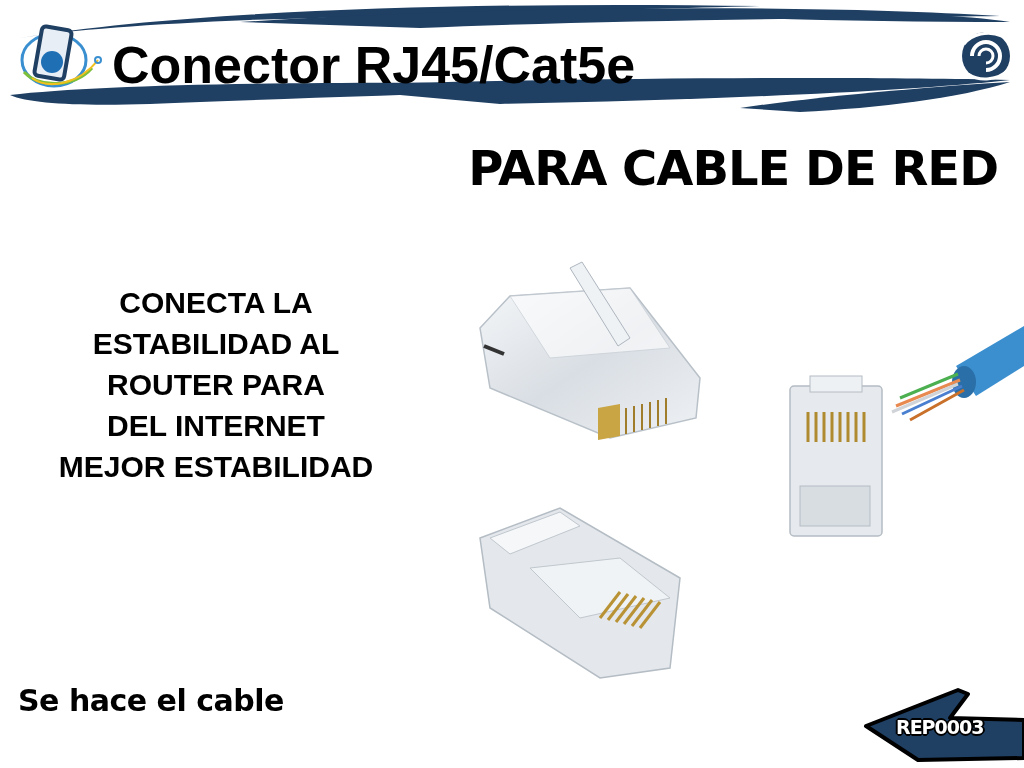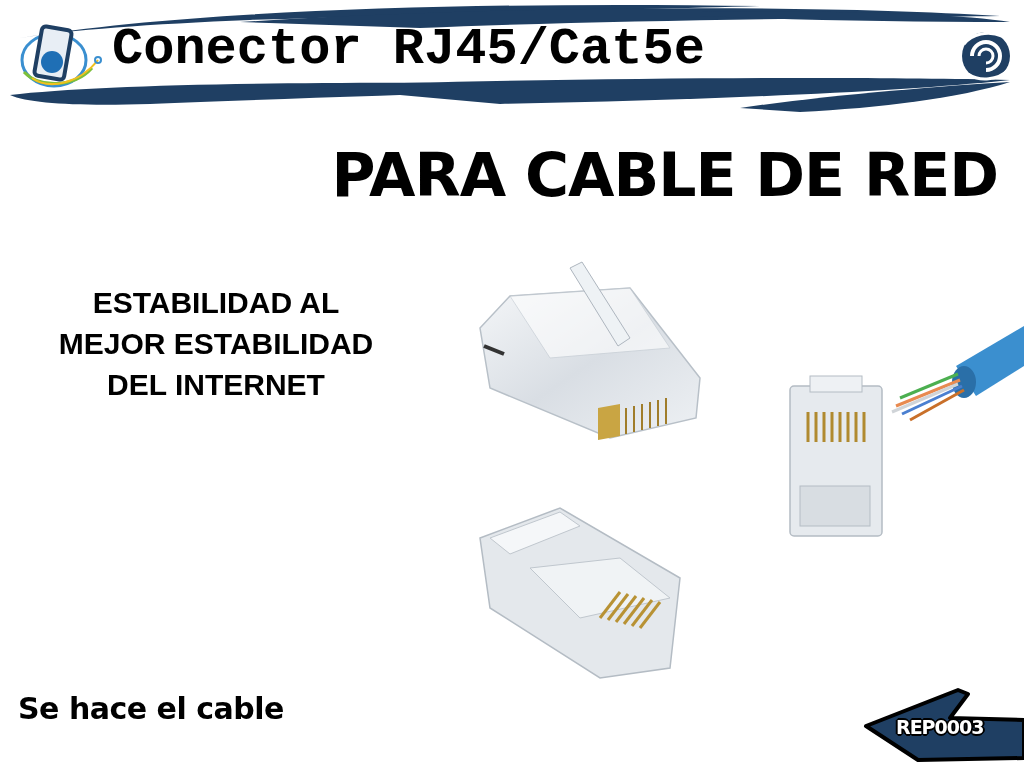--- a/index.html
+++ b/index.html
@@ -1,29 +1,29 @@
 <!DOCTYPE html>
 <html><head>
 <meta charset="utf-8">
 <style>
   html, body { margin:0; padding:0; }
   body { width:1024px; height:768px; background:#ffffff; position:relative; overflow:hidden;
          font-family:"Liberation Sans", sans-serif; }
   .banner { position:absolute; left:0; top:0; width:1024px; height:120px; }
-  .title { position:absolute; left:112px; top:20px; font-size:52px; font-weight:bold; color:#000;
-           font-family:Liberation Mono, monospace; letter-spacing:0px; white-space:nowrap; }
+  .title { position:absolute; left:112px; top:35px; font-size:52px; font-weight:bold; color:#000;
+           font-family:Liberation Sans, sans-serif; letter-spacing:0px; white-space:nowrap; }
   .logo { position:absolute; left:14px; top:20px; width:90px; height:70px; }
   .swirl { position:absolute; left:958px; top:30px; width:56px; height:52px; }
-  .subtitle { position:absolute; left:0; right:26px; top:140px; text-align:right; font-size:60px;
+  .subtitle { position:absolute; left:0; right:26px; top:140px; text-align:right; font-size:48px;
               font-weight:bold; font-family:"DejaVu Sans", sans-serif; color:#000; white-space:nowrap; letter-spacing:-1px; }
   .desc { position:absolute; left:20px; width:392px; top:282px; text-align:center; font-size:30px;
           font-weight:bold; line-height:41px; color:#000; }
   .desc div { white-space:nowrap; }
   .bottom { position:absolute; left:18px; top:680px; font-size:30px; font-weight:bold;
-            font-family:"DejaVu Sans", sans-serif; line-height:42px; color:#000; letter-spacing:-0.5px;margin-top:8px; }
+            font-family:"DejaVu Sans", sans-serif; line-height:42px; color:#000; letter-spacing:-0.5px; }
   .code { position:absolute; left:858px; top:686px; width:166px; height:80px; }
   .code-text { position:absolute; left:896px; top:716px; font-size:19px; font-weight:bold; color:#fff;
                font-family:"DejaVu Sans", sans-serif; letter-spacing:-1px;
                text-shadow: -2px 0 #000, 2px 0 #000, 0 -2px #000, 0 2px #000, -1px -1px #000, 1px 1px #000, 1px -1px #000, -1px 1px #000; }
   .img { position:absolute; }
 </style>
 </head>
 <body>
 
 <svg class="banner" viewBox="0 0 1024 120">
@@ -50,23 +50,25 @@
   <circle cx="28" cy="26" r="24" fill="#1f3f63"></circle>
   <path d="M28,26 m-14,0 a14,14 0 1,1 14,14" fill="none" stroke="#fff" stroke-width="4"></path>
   <path d="M28,26 m-7,0 a7,7 0 1,1 7,7" fill="none" stroke="#fff" stroke-width="3"></path>
   <path d="M6,14 C14,4 30,0 44,6" fill="none" stroke="#fff" stroke-width="3"></path>
   <path d="M50,40 C40,50 22,52 10,44" fill="none" stroke="#fff" stroke-width="3"></path>
 </svg>
 
 <div class="subtitle">PARA CABLE DE RED</div>
 
 <div class="desc">
+  <div>CONECTA LA</div>
   <div>ESTABILIDAD AL</div>
+  <div>ROUTER PARA</div>
+  <div>DEL INTERNET</div>
   <div>MEJOR ESTABILIDAD</div>
-  <div>DEL INTERNET</div>
 </div>
 
 <svg class="img" style="left:470px;top:258px;width:236px;height:190px" viewBox="0 0 236 190">
   <defs>
     <linearGradient id="clear1" x1="0" y1="0" x2="1" y2="1">
       <stop offset="0" stop-color="#f4f6f8"></stop>
         <stop offset="0.5" stop-color="#d9dee4"></stop>
         <stop offset="1" stop-color="#eef1f4"></stop>
     </linearGradient>
   </defs>

